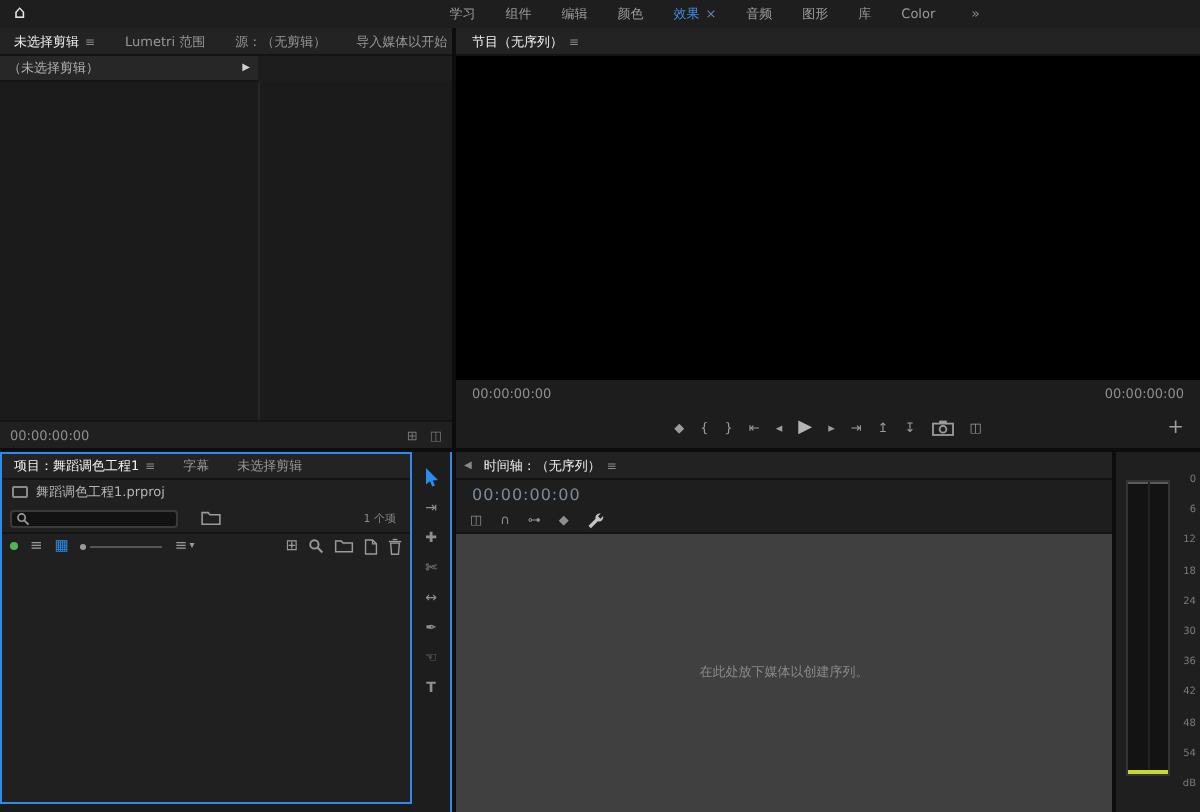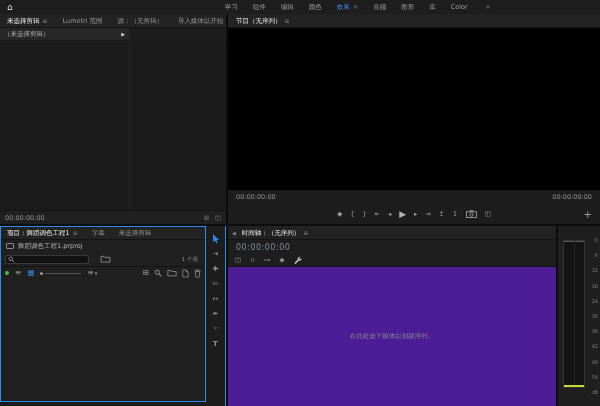--- a/index.html
+++ b/index.html
@@ -77,21 +77,21 @@
   #tools .tool { font-size:7px; color:#8f8f8f; height:10px; line-height:10px; }
   #tools .tool.type { font-weight:bold; }
 
   
   #tl-panel { left:228px; top:226px; width:328px; height:180px; background:#171717; display:flex; flex-direction:column; }
   #tl-panel .tabbar { padding-left:4px; gap:4px; background:#222; }
   #tl-panel .chev-left { color:#8a8a8a; font-size:5px; }
   #tl-tcrow { height:14px; background:#1e1e1e; display:flex; align-items:center; padding-left:8px; font-size:8px; color:#7d8d99; letter-spacing:0.5px; }
   #tl-iconsrow { height:13px; background:#1e1e1e; display:flex; align-items:center; gap:9px; padding-left:7px; border-bottom:1px solid #141414; }
   #tl-iconsrow .ic { font-size:6.5px; color:#8f8f8f; }
-  #tl-content { flex:1; background:#4c1d95; display:flex; align-items:center; justify-content:center; font-size:6.5px; color:#8a8a8a; }
+  #tl-content { flex:1; background:#404040; display:flex; align-items:center; justify-content:center; font-size:6.5px; color:#8a8a8a; }
 
   
   #meter { left:558px; top:226px; width:42px; height:180px; background:#1f1f1f; }
   #meter .bars { position:absolute; left:5px; top:14px; width:22px; height:148px; background:#131313; border:1px solid #343434; }
   #meter .bars .cap { position:absolute; left:0; right:0; top:0; height:1px; background:#5a5a5a; }
   #meter .bars .mid { position:absolute; left:50%; top:0; bottom:0; width:1px; background:#222; }
   #meter .bars .peak { position:absolute; left:0; right:0; bottom:0; height:2px; background:#c8d830; }
   #meter .scale { position:absolute; left:30px; top:11px; width:10px; height:158px; display:flex; flex-direction:column; justify-content:space-between; align-items:flex-end; font-size:5px; color:#7a7a7a; }
 
   #below-project { position:absolute; left:0; top:402px; width:206px; height:4px; background:#1b1b1b; }

